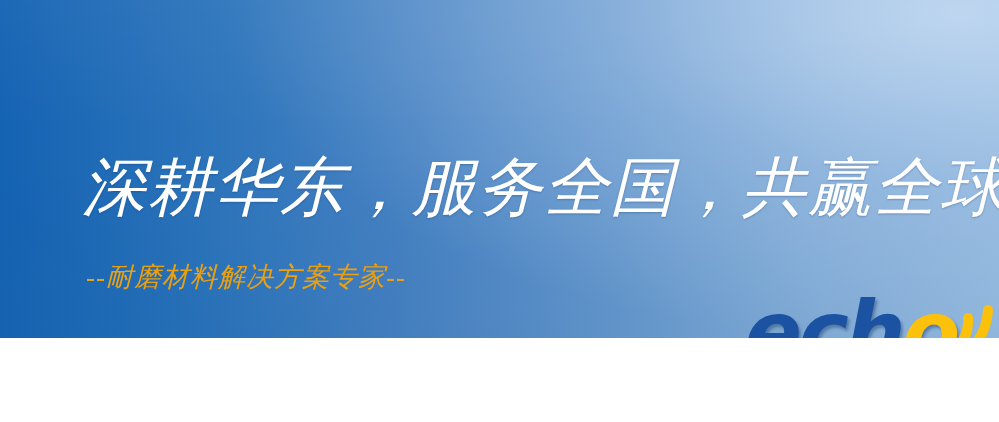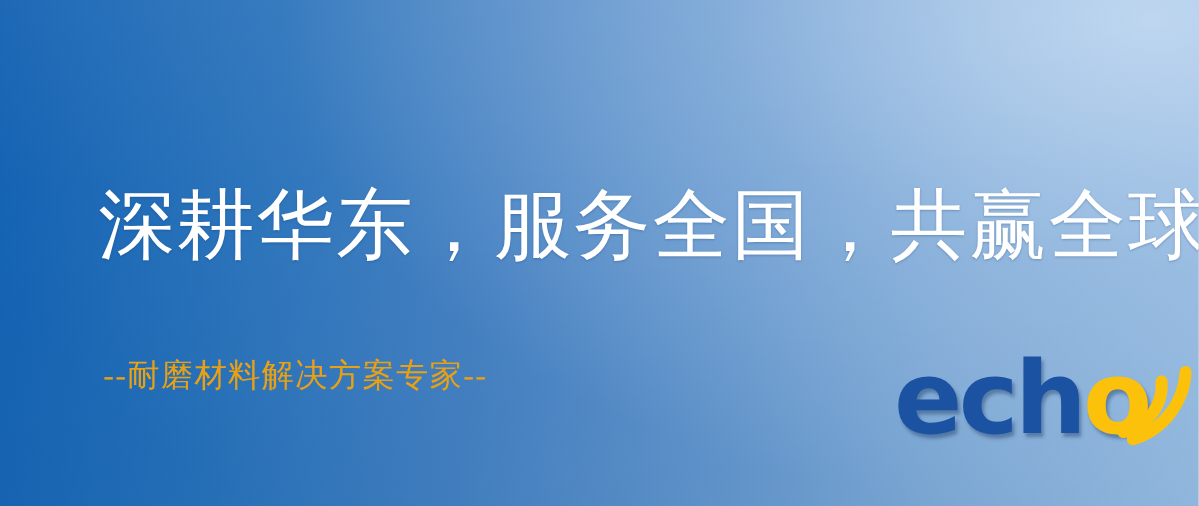--- a/index.html
+++ b/index.html
@@ -4,27 +4,28 @@
 <style>
   html, body {
     margin: 0;
     padding: 0;
     background: #ffffff;
   }
 
   #banner {
     position: relative;
     width: 999px;
-    height: 422px;
+    height: 338px;
     overflow: hidden;
     font-family: "Liberation Sans", sans-serif;
     
     background:
       radial-gradient(140% 190% at 96% 4%, rgba(190,214,240,0.95) 0%, rgba(160,192,228,0.55) 26%, rgba(110,156,208,0.12) 52%, rgba(20,96,176,0) 74%),
       linear-gradient(100deg, #1160b2 0%, #2570b9 22%, #3f7dc0 42%, #5e93cb 62%, #7fabd7 80%, #97bde2 100%);
+    font-style: italic;
   }
 
   #banner .bg-sheen {
     position: absolute;
     inset: 0;
     background: linear-gradient(180deg, rgba(255,255,255,0.045) 0%, rgba(255,255,255,0.0) 38%, rgba(0,0,0,0.02) 100%);
     pointer-events: none;
   }
 
   
@@ -45,21 +46,20 @@
   #subtitle {
     position: absolute;
     left: 86px;
     top: 264px;
     font-family: "Liberation Serif", "DejaVu Serif", serif;
     font-size: 27px;
     line-height: 1;
     letter-spacing: 1px;
     color: #e9a013;
     white-space: nowrap;
-    margin-top: 36px;
   }
 
   
   #logo {
     position: absolute;
     left: 745px;
     top: 298px;
     width: 254px;
     height: 124px;
   }

